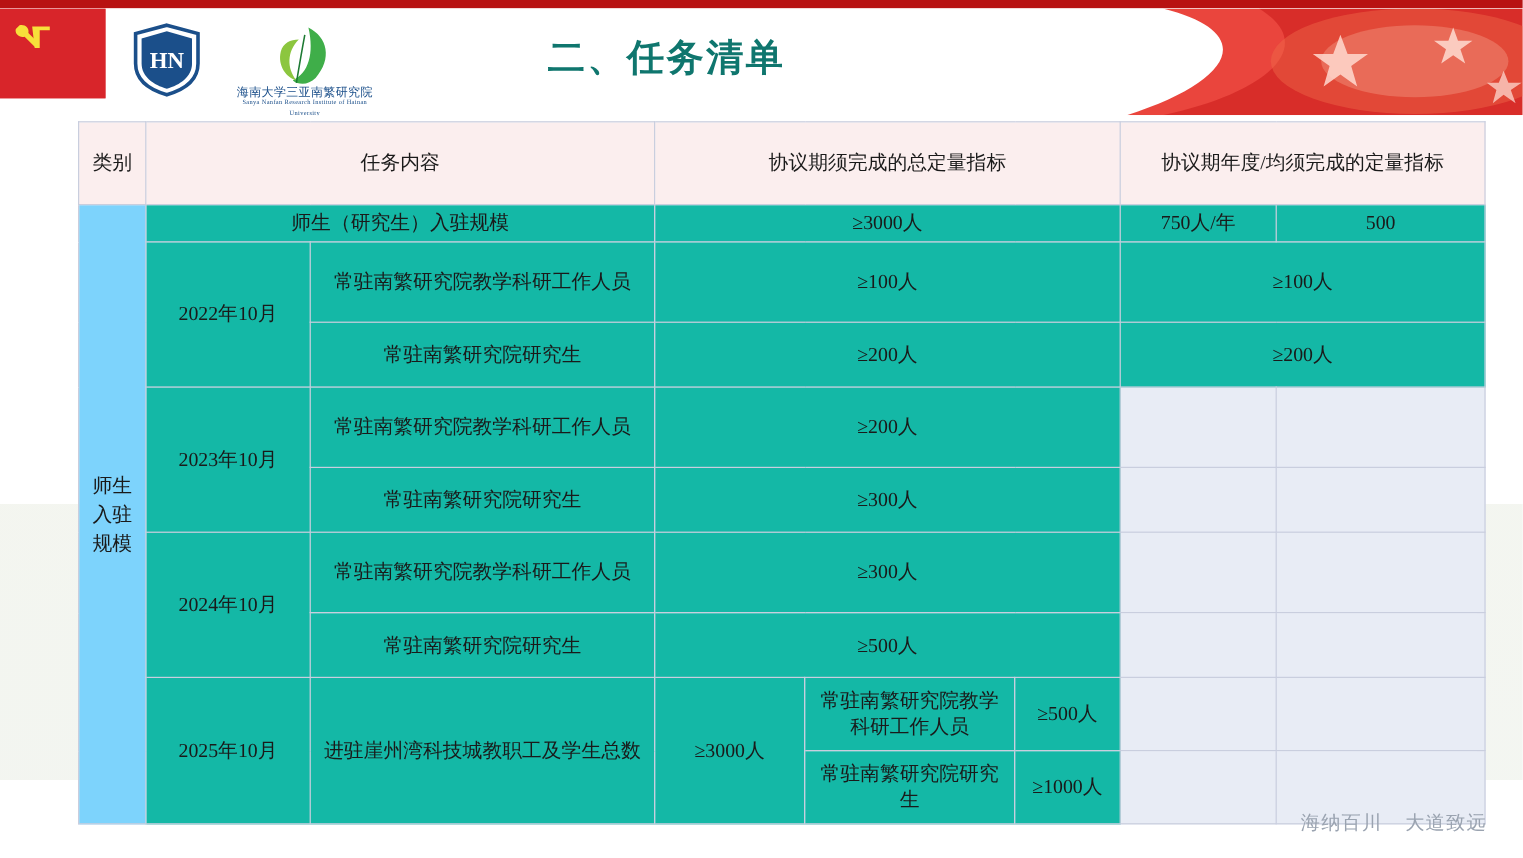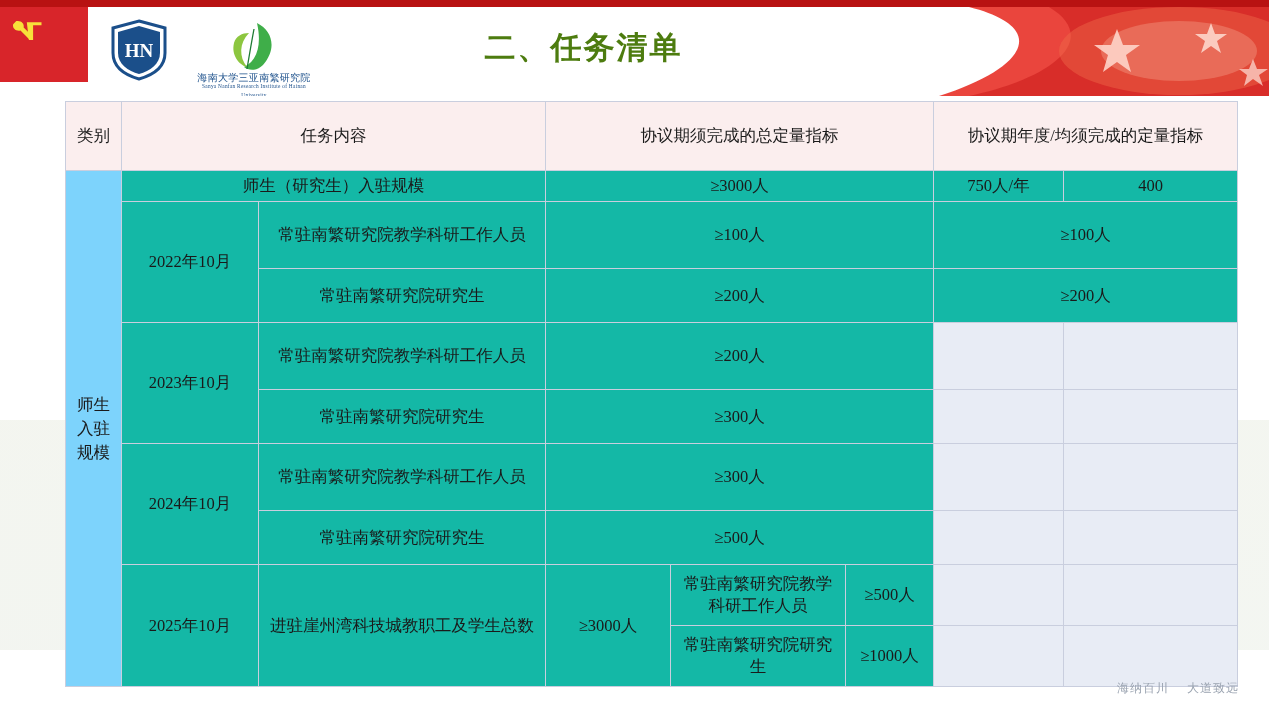--- a/index.html
+++ b/index.html
@@ -75,24 +75,23 @@
     font-family: "Liberation Serif", serif;
   }
   .slide-title {
     position: absolute;
     left: 0;
     top: 20px;
     width: 1111px;
     text-align: center;
     font-size: 31px;
     font-weight: bold;
-    color: #4d7c0f;
+    color: #0f766e;
     letter-spacing: 2px;
     font-family: "Liberation Serif", serif;
-    margin-left: 28px;
   }
 
   
   .bg-left {
     position: absolute;
     left: 0; top: 420px;
     width: 70px; height: 230px;
     background: linear-gradient(180deg, rgba(225,230,215,0.55), rgba(205,215,195,0.35));
     opacity: 0.7;
   }
@@ -146,21 +145,21 @@
   }
   .empty {
     background: #e8ecf5;
   }
 
   
   .footer {
     position: absolute;
     right: 30px;
     bottom: 18px;
-    font-size: 12px;
+    font-size: 16px;
     color: #9aa3b0;
     letter-spacing: 1px;
     font-family: "Liberation Serif", serif;
   }
   .footer span + span { margin-left: 14px; }
 </style>
 </head>
 <body>
 
 <div class="topbar"></div>
@@ -237,21 +236,21 @@
     </thead>
     <tbody>
 
       <tr>
         <td class="cat" rowspan="9">
           <span class="cat-text">师生<br>入驻<br>规模</span>
         </td>
         <td colspan="2">师生（研究生）入驻规模</td>
         <td colspan="3">≥3000人</td>
         <td colspan="1" style="width:218px">750人/年</td>
-        <td>400</td>
+        <td>500</td>
       </tr>
 
       <tr>
         <td rowspan="2">2022年10月</td>
         <td style="height:58px">常驻南繁研究院教学科研工作人员</td>
         <td colspan="3">≥100人</td>
         <td colspan="2">≥100人</td>
       </tr>
 
       <tr>

